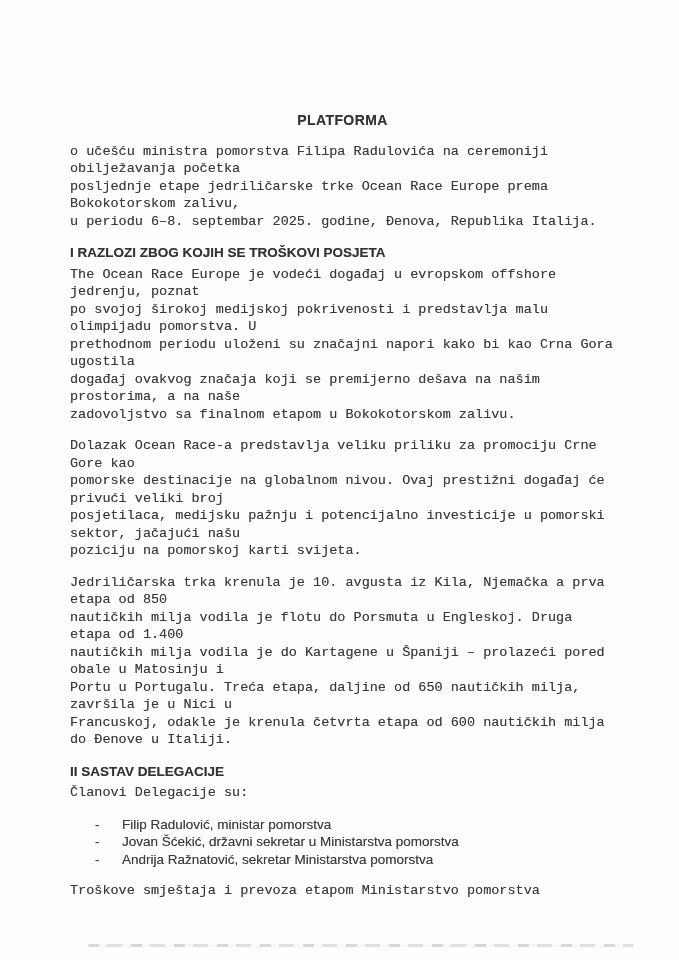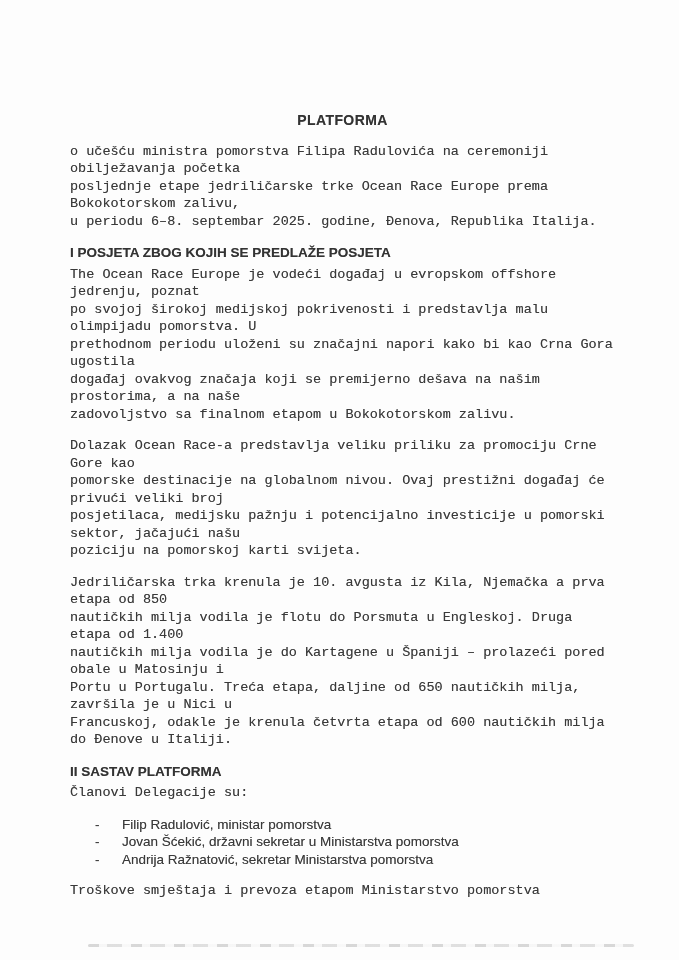--- a/index.html
+++ b/index.html
@@ -72,42 +72,42 @@
 <body>
 
 <div class="page">
 
   <div class="title">PLATFORMA</div>
 
   <div class="para">o učešću ministra pomorstva Filipa Radulovića na ceremoniji obilježavanja početka
 posljednje etape jedriličarske trke Ocean Race Europe prema Bokokotorskom zalivu,
 u periodu 6–8. septembar 2025. godine, Đenova, Republika Italija.</div>
 
-  <div class="heading">I POSJETA ZBOG KOJIH SE PREDLAŽE POSJETA</div>
+  <div class="heading">I RAZLOZI ZBOG KOJIH SE TROŠKOVI POSJETA</div>
 
   <div class="para">The Ocean Race Europe je vodeći događaj u evropskom offshore jedrenju, poznat
 po svojoj širokoj medijskoj pokrivenosti i predstavlja malu olimpijadu pomorstva. U
 prethodnom periodu uloženi su značajni napori kako bi kao Crna Gora ugostila
 događaj ovakvog značaja koji se premijerno dešava na našim prostorima, a na naše
 zadovoljstvo sa finalnom etapom u Bokokotorskom zalivu.</div>
 
   <div class="para">Dolazak Ocean Race-a predstavlja veliku priliku za promociju Crne Gore kao
 pomorske destinacije na globalnom nivou. Ovaj prestižni događaj će privući veliki broj
 posjetilaca, medijsku pažnju i potencijalno investicije u pomorski sektor, jačajući našu
 poziciju na pomorskoj karti svijeta.</div>
 
   <div class="para">Jedriličarska trka krenula je 10. avgusta iz Kila, Njemačka a prva etapa od 850
 nautičkih milja vodila je flotu do Porsmuta u Engleskoj. Druga etapa od 1.400
 nautičkih milja vodila je do Kartagene u Španiji – prolazeći pored obale u Matosinju i
 Portu u Portugalu. Treća etapa, daljine od 650 nautičkih milja, završila je u Nici u
 Francuskoj, odakle je krenula četvrta etapa od 600 nautičkih milja do Đenove u Italiji.</div>
 
 
 
-  <div class="heading">II SASTAV PLATFORMA</div>
+  <div class="heading">II SASTAV DELEGACIJE</div>
 
   <div class="para">Članovi Delegacije su:</div>
 
   <div class="list">
     <div class="li">
       <span class="marker">-</span>
       <span>Filip Radulović, ministar pomorstva</span>
     </div>
     <div class="li">
       <span class="marker">-</span>

